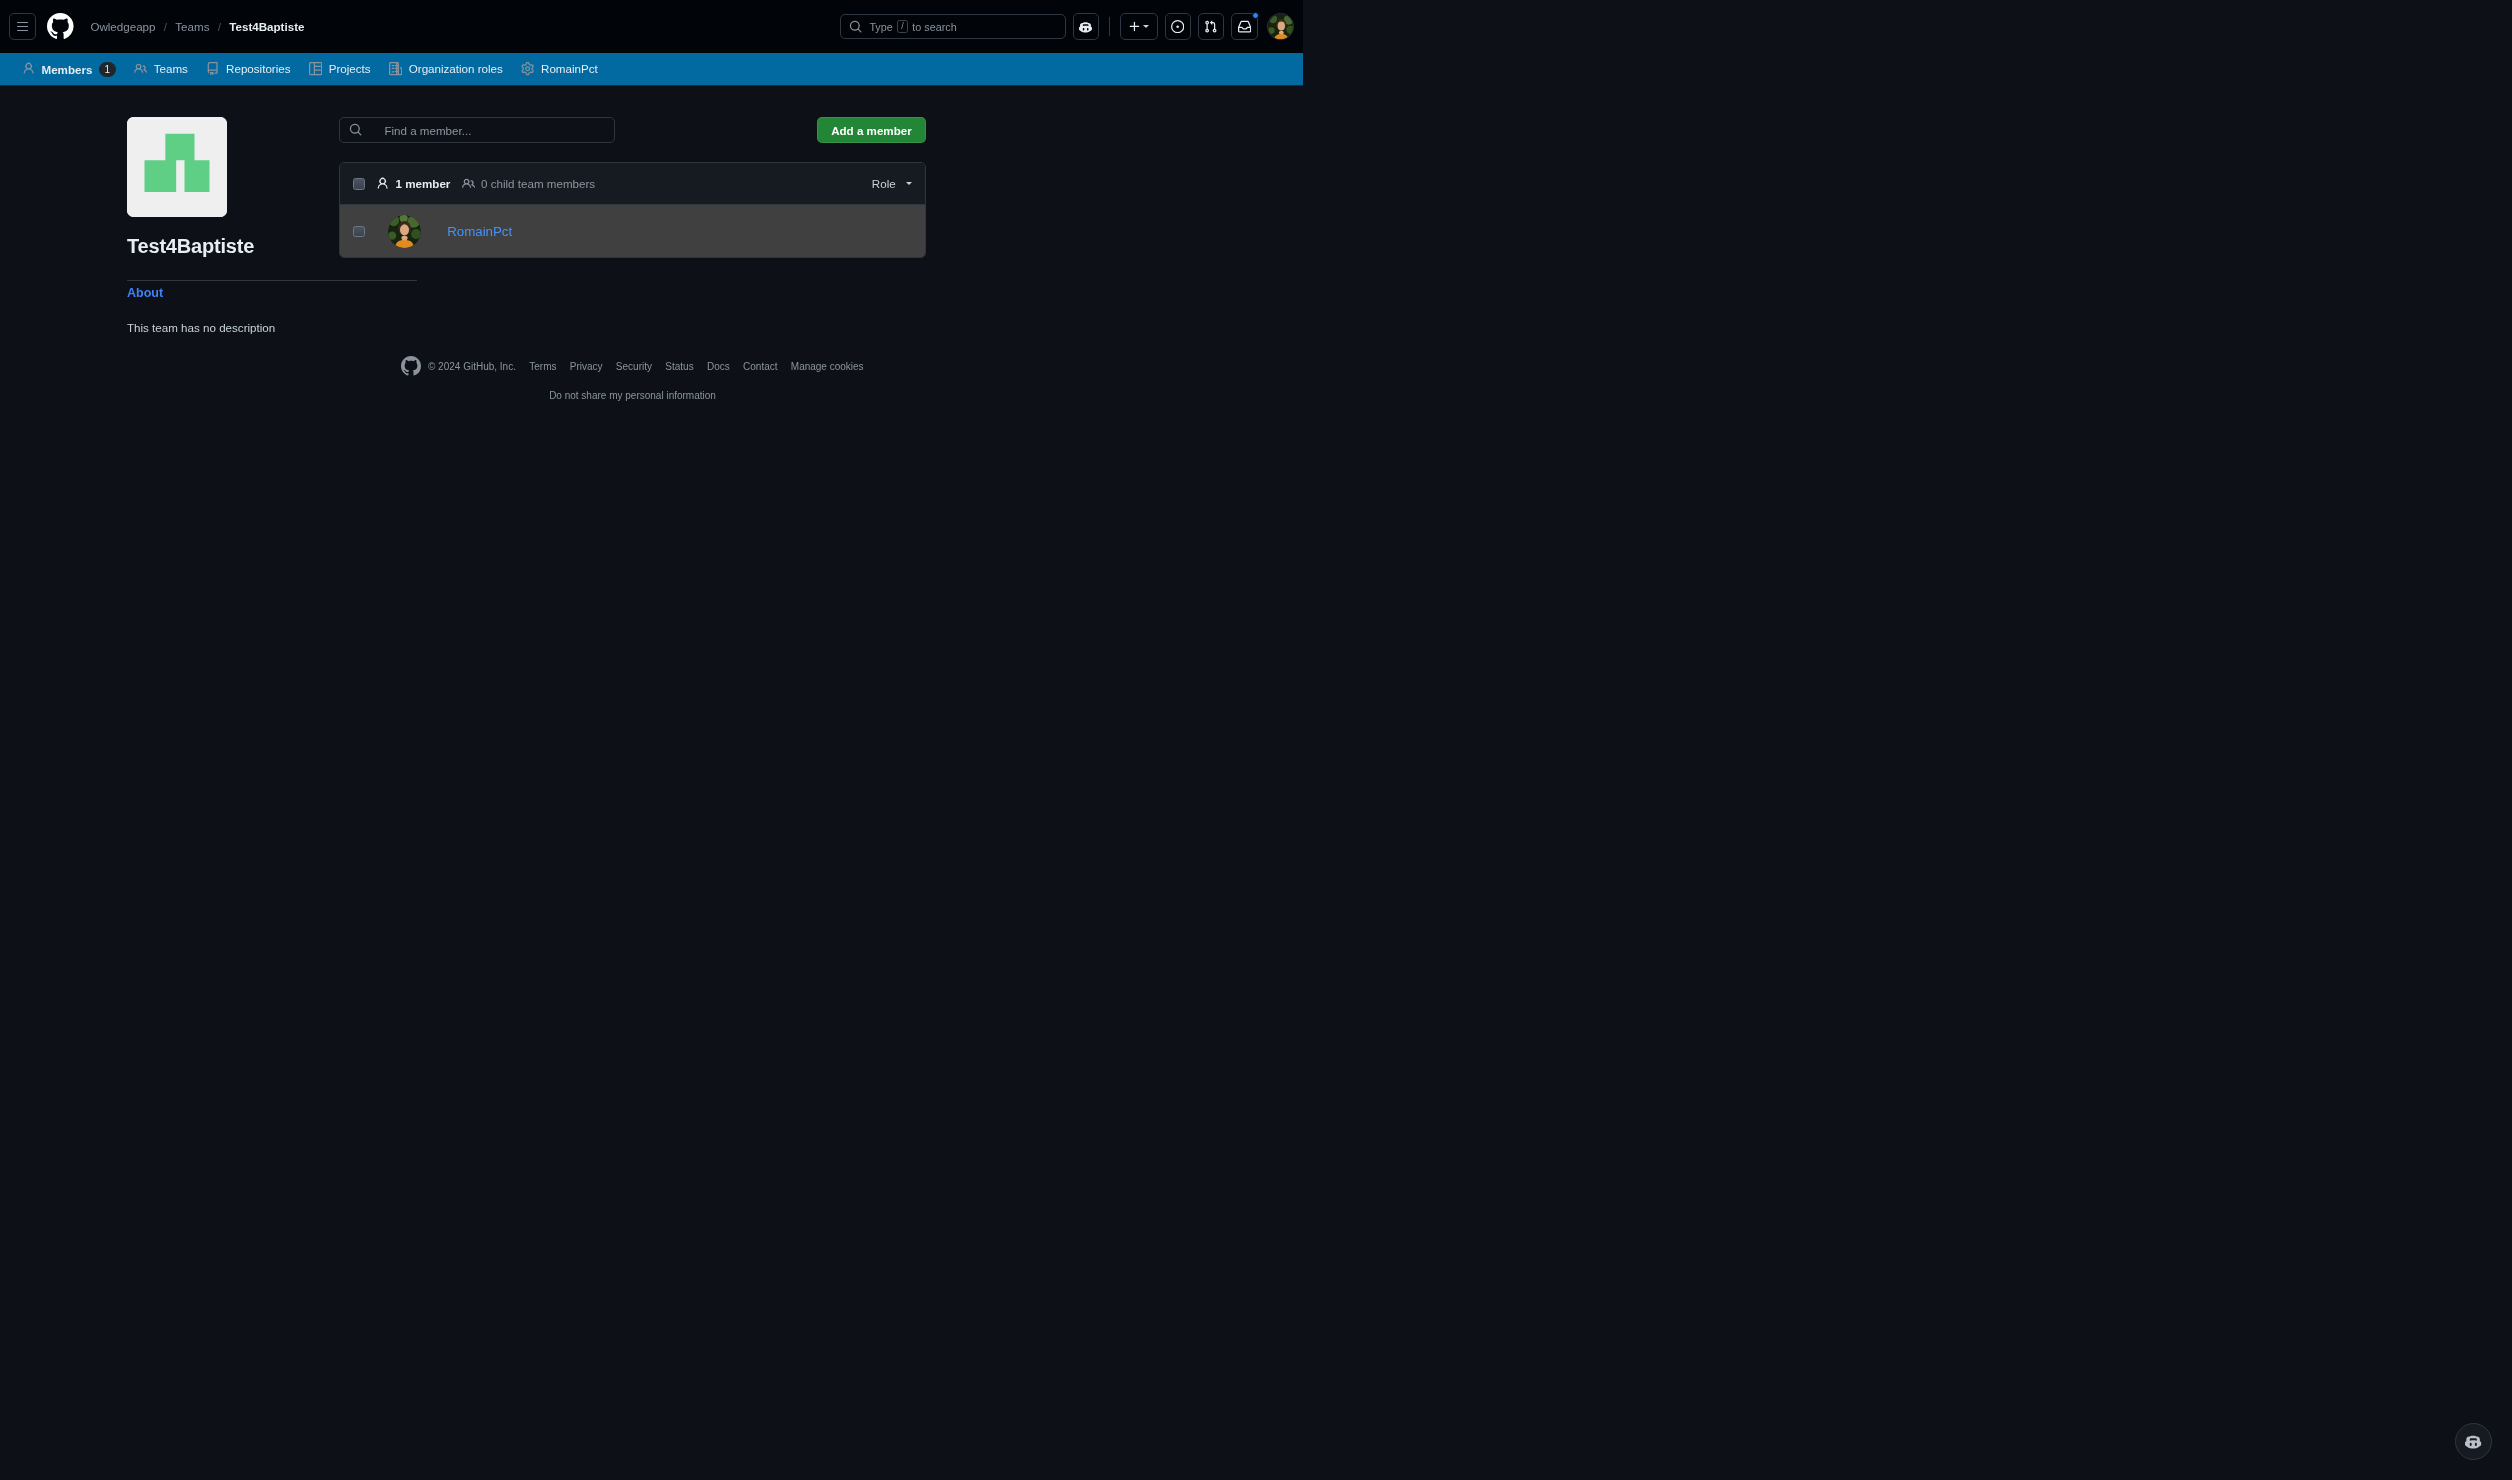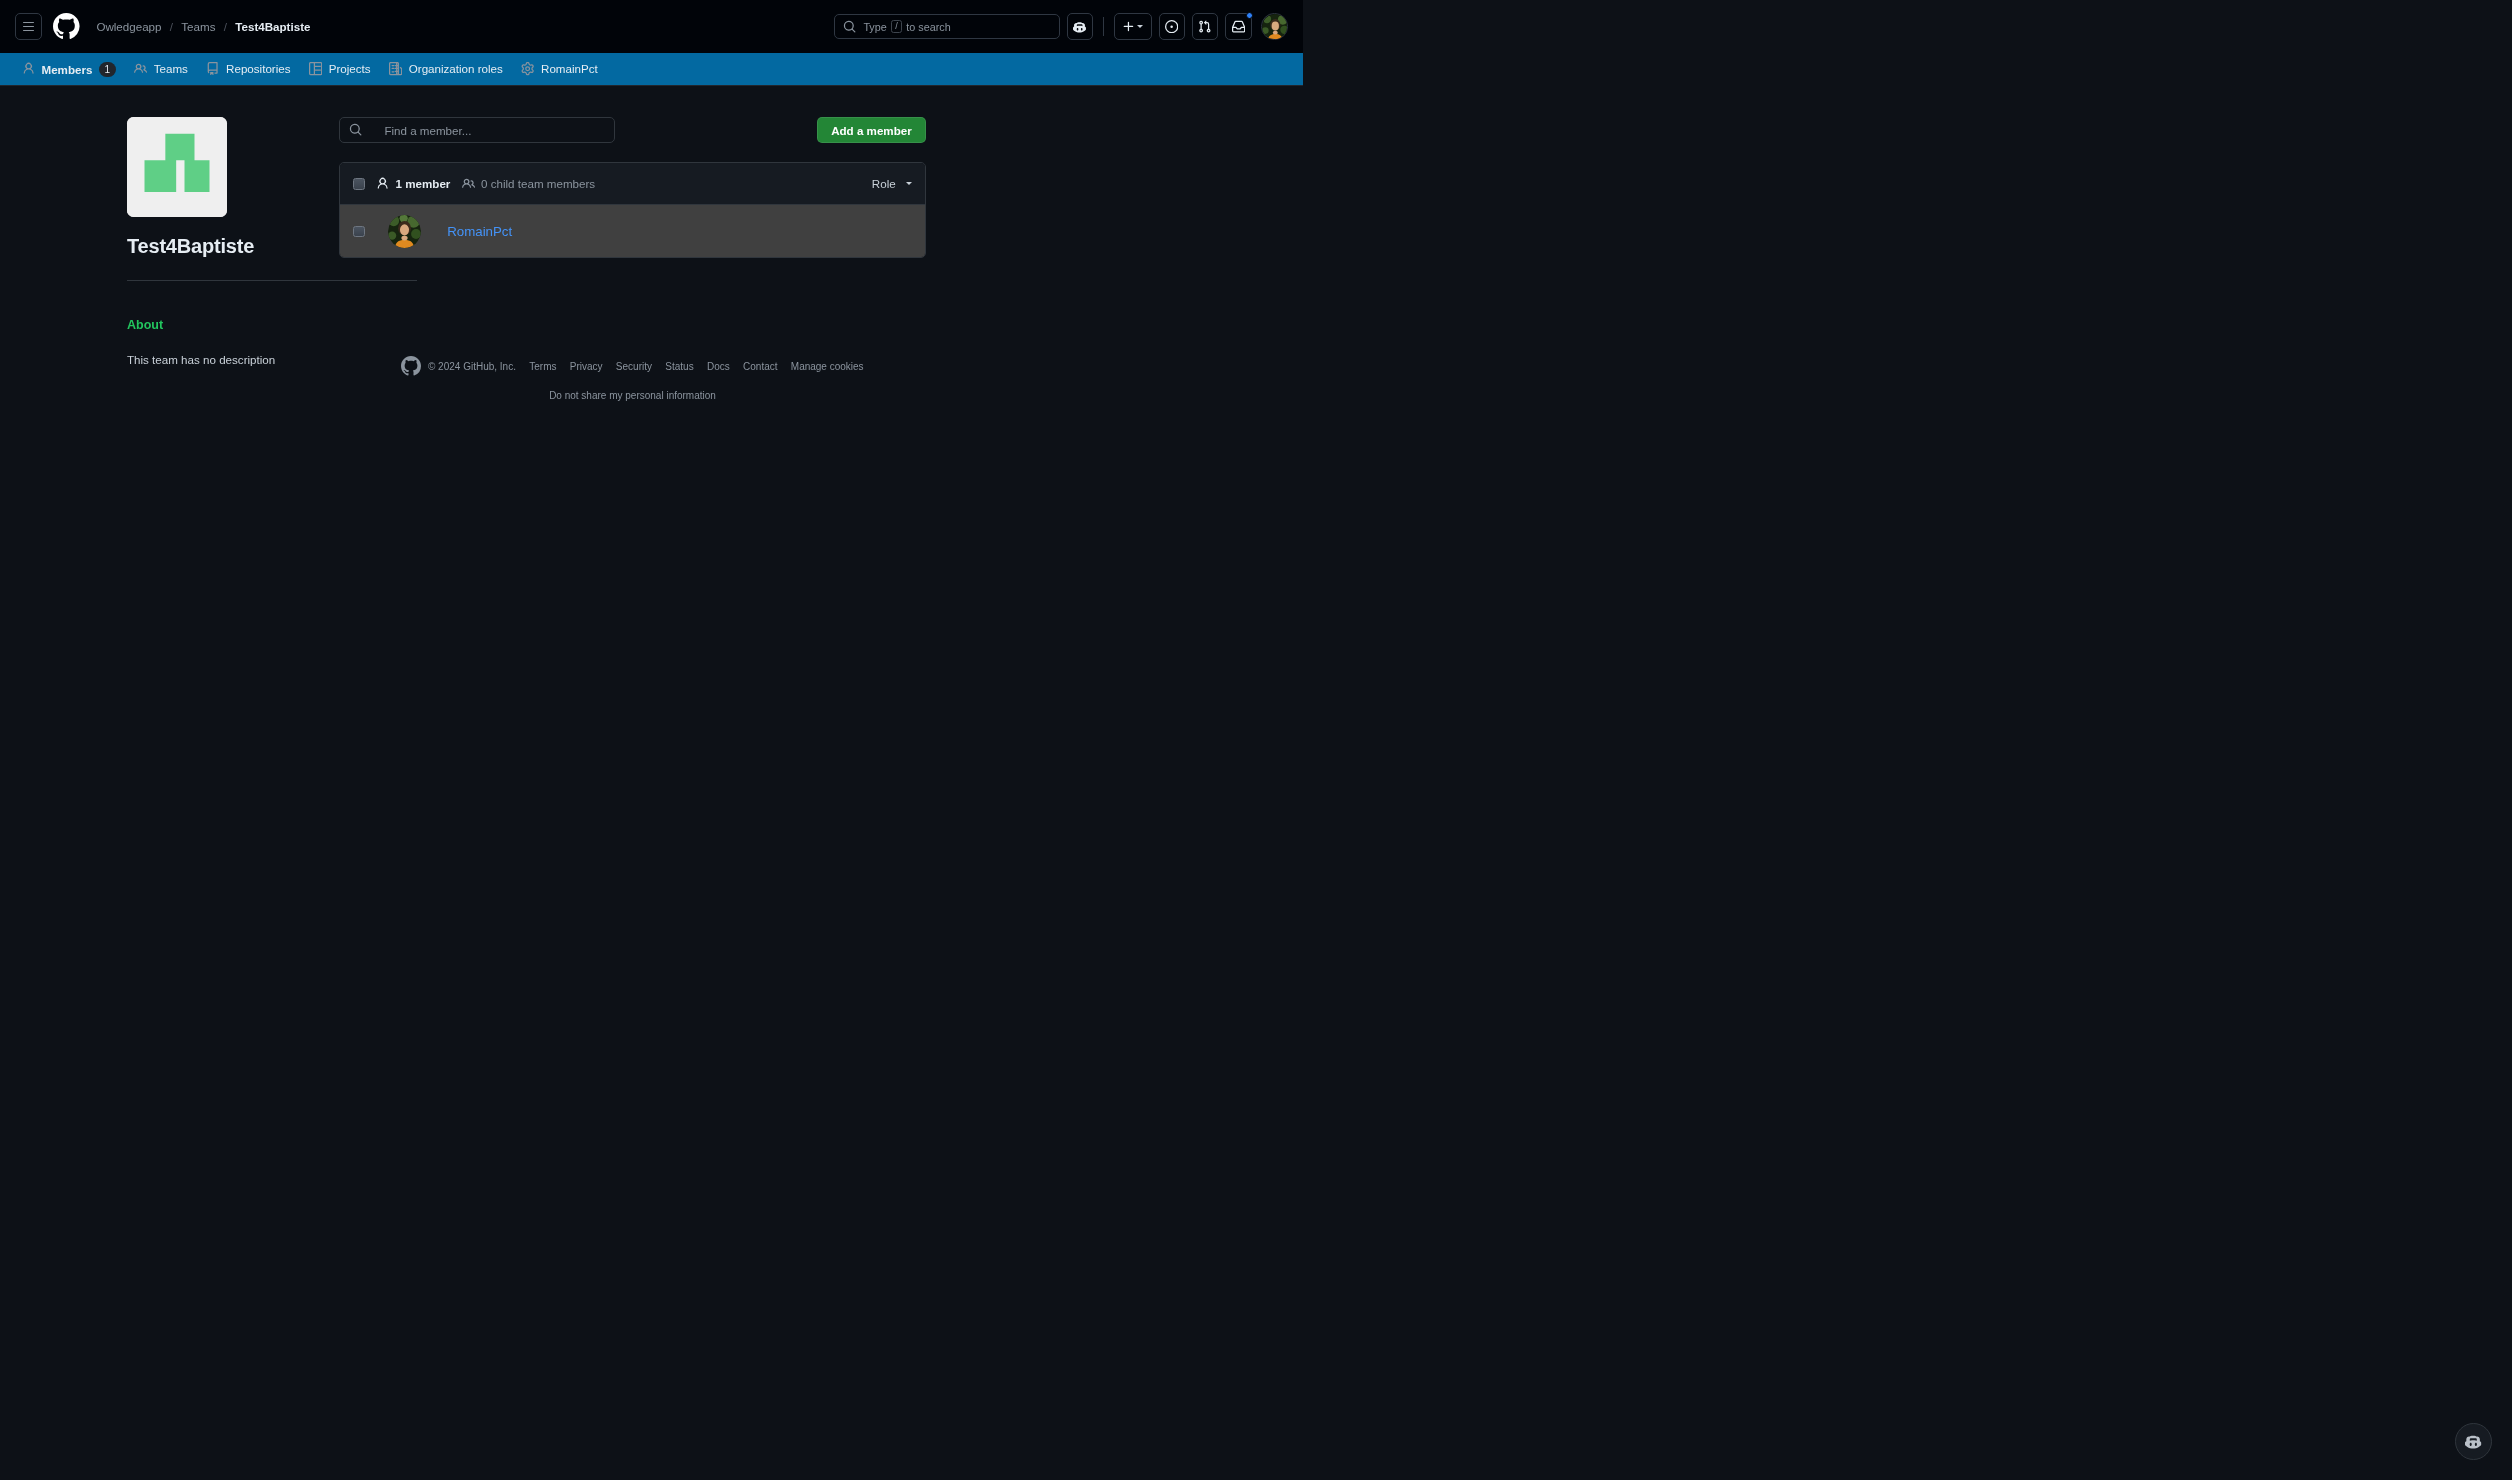--- a/index.html
+++ b/index.html
@@ -12,21 +12,21 @@
     color: #e6edf3;
     overflow: hidden;
   }
 
   
   .app-header {
     height: 53px;
     background: #010409;
     display: flex;
     align-items: center;
-    padding: 0 15px;
+    padding: 0 9px;
     gap: 0;
   }
 
   .hamburger-btn {
     width: 26.6px; height: 26.6px;
     border: 0.8px solid #2f3742;
     border-radius: 5px;
     display: flex; flex-direction: column;
     align-items: center; justify-content: center;
     gap: 2.5px;
@@ -193,22 +193,22 @@
   }
   .side-divider {
     height: 0.8px;
     background: #30363d;
     margin: 21.6px 0 0 0;
     width: 290px;
   }
   .about-title {
     font-size: 12.5px;
     font-weight: 700;
-    color: #22c55e;
-    margin-top: 38px;
+    color: #3b82f6;
+    margin-top: 6px;
   }
   .about-text {
     font-size: 11.6px;
     color: #c9d1d9;
     margin-top: 21px;
   }
 
   
   .main-toolbar {
     display: flex;

